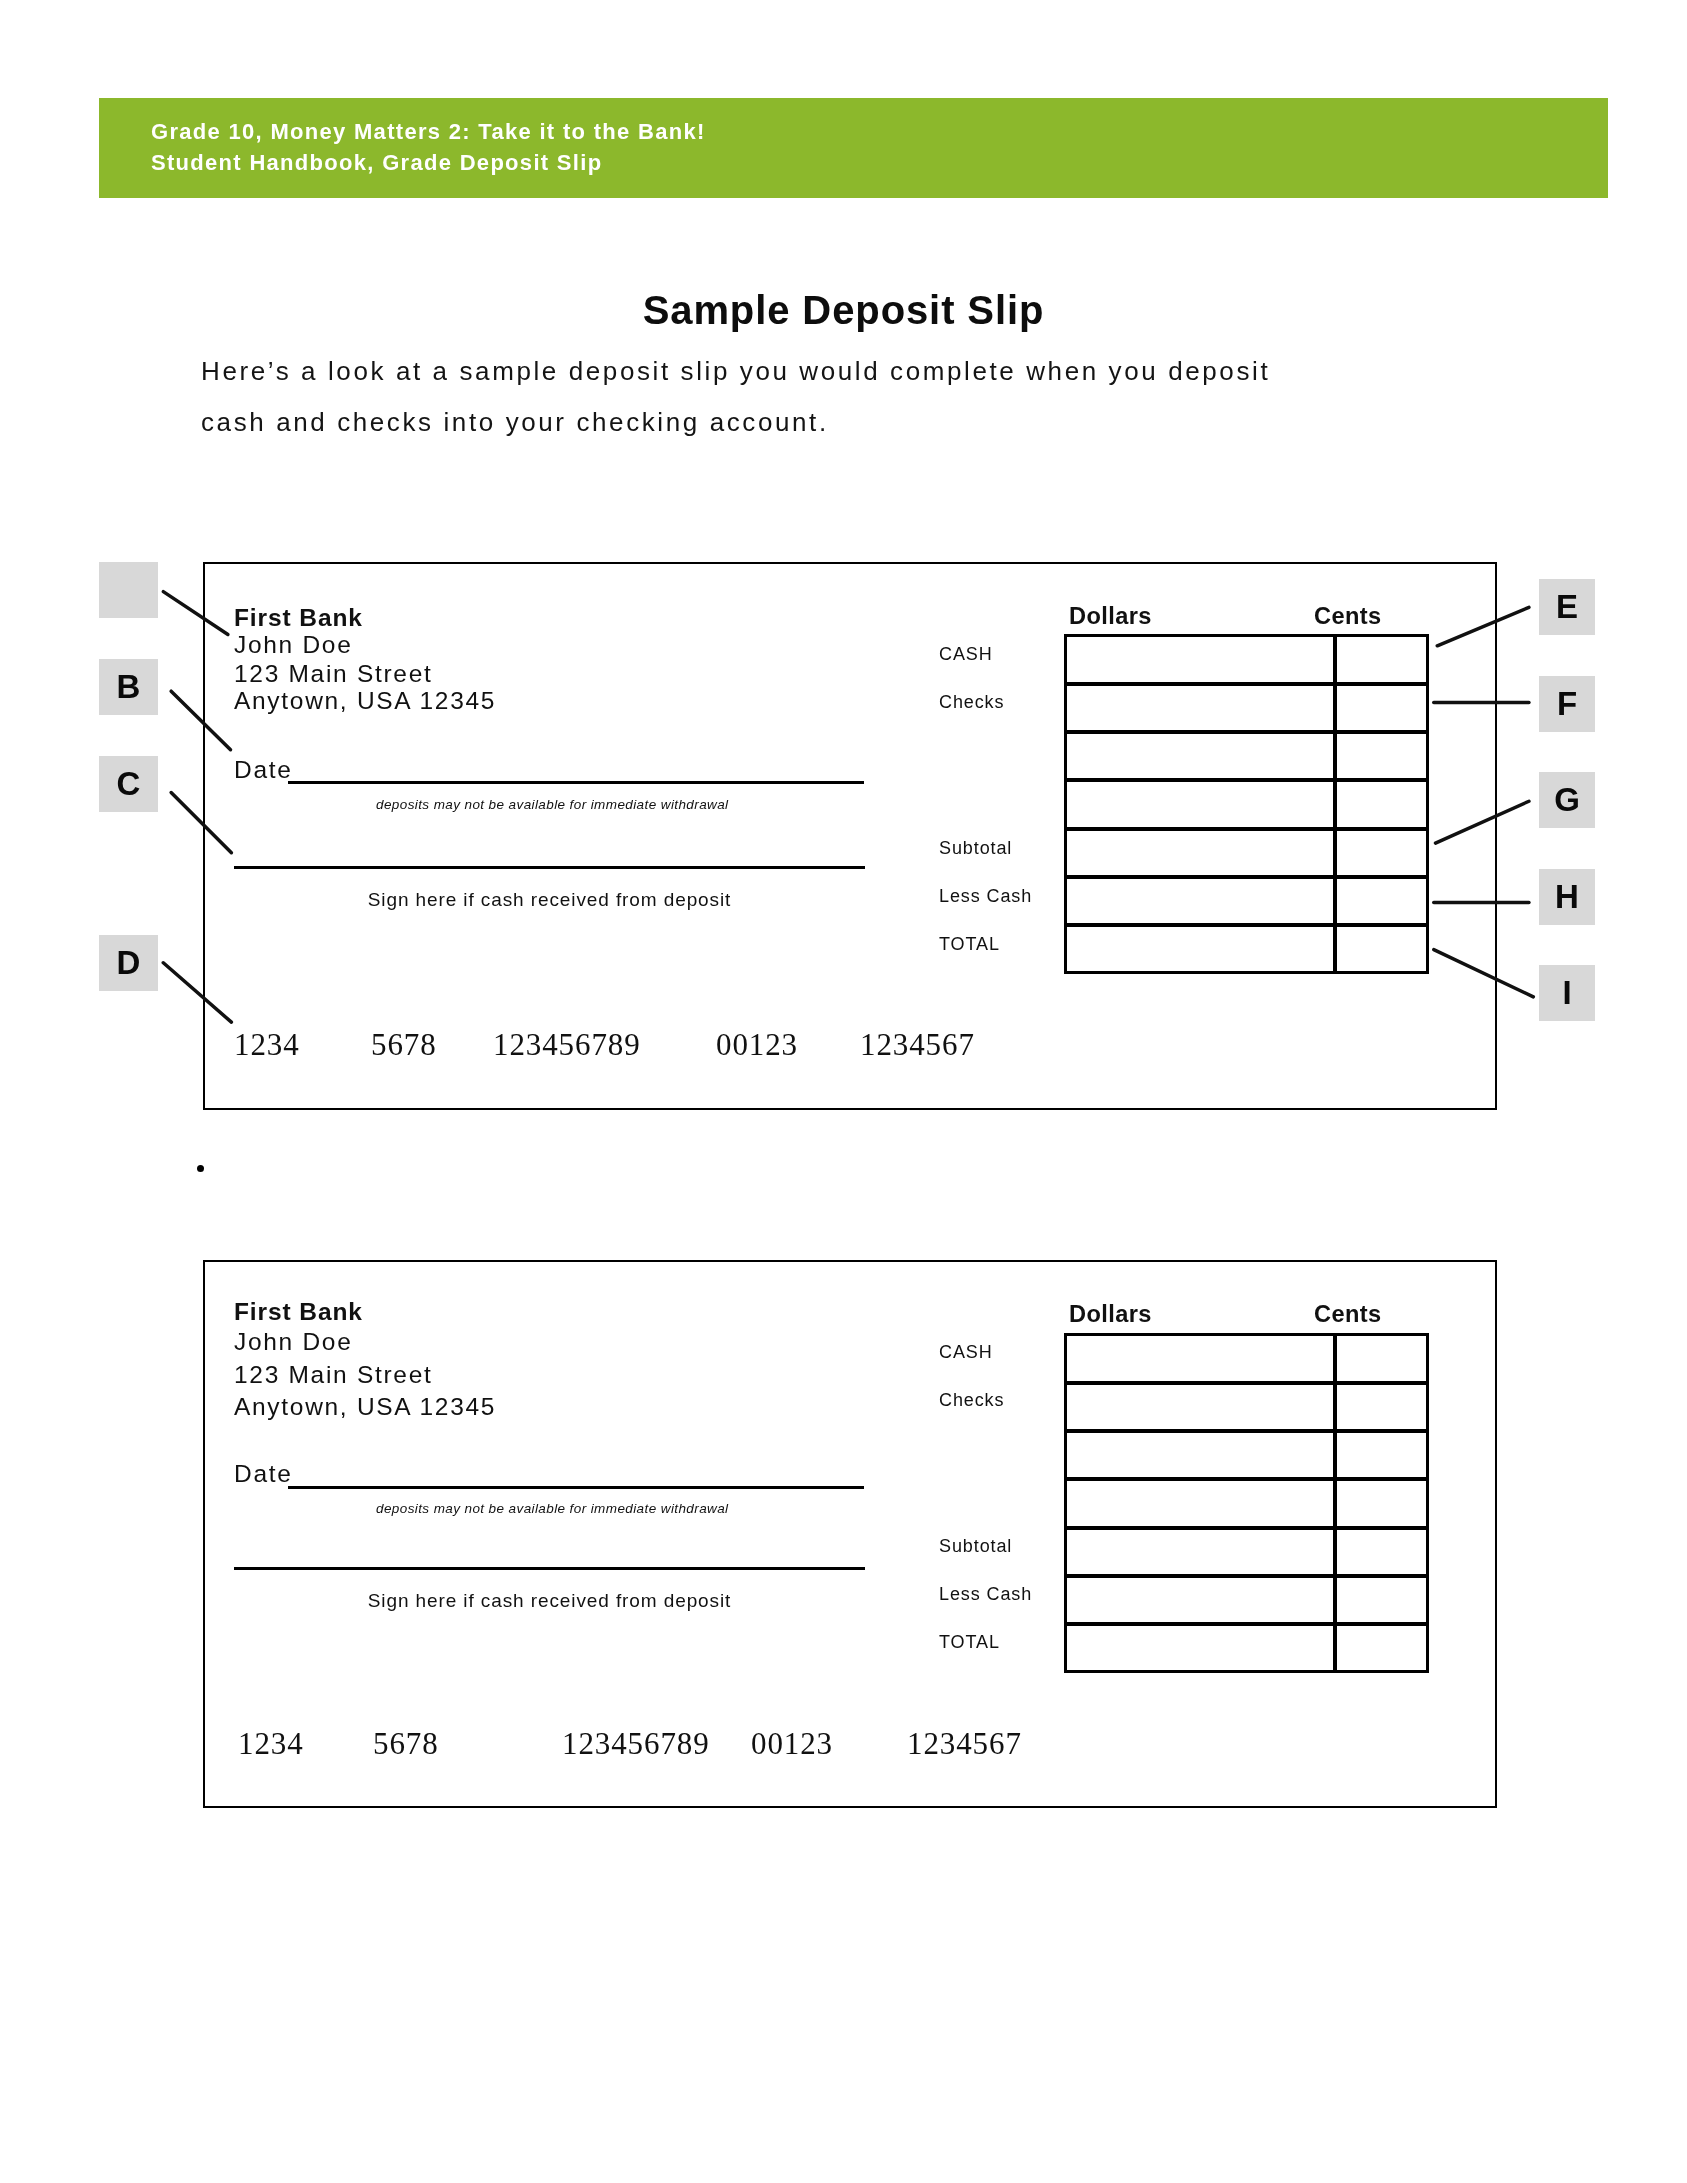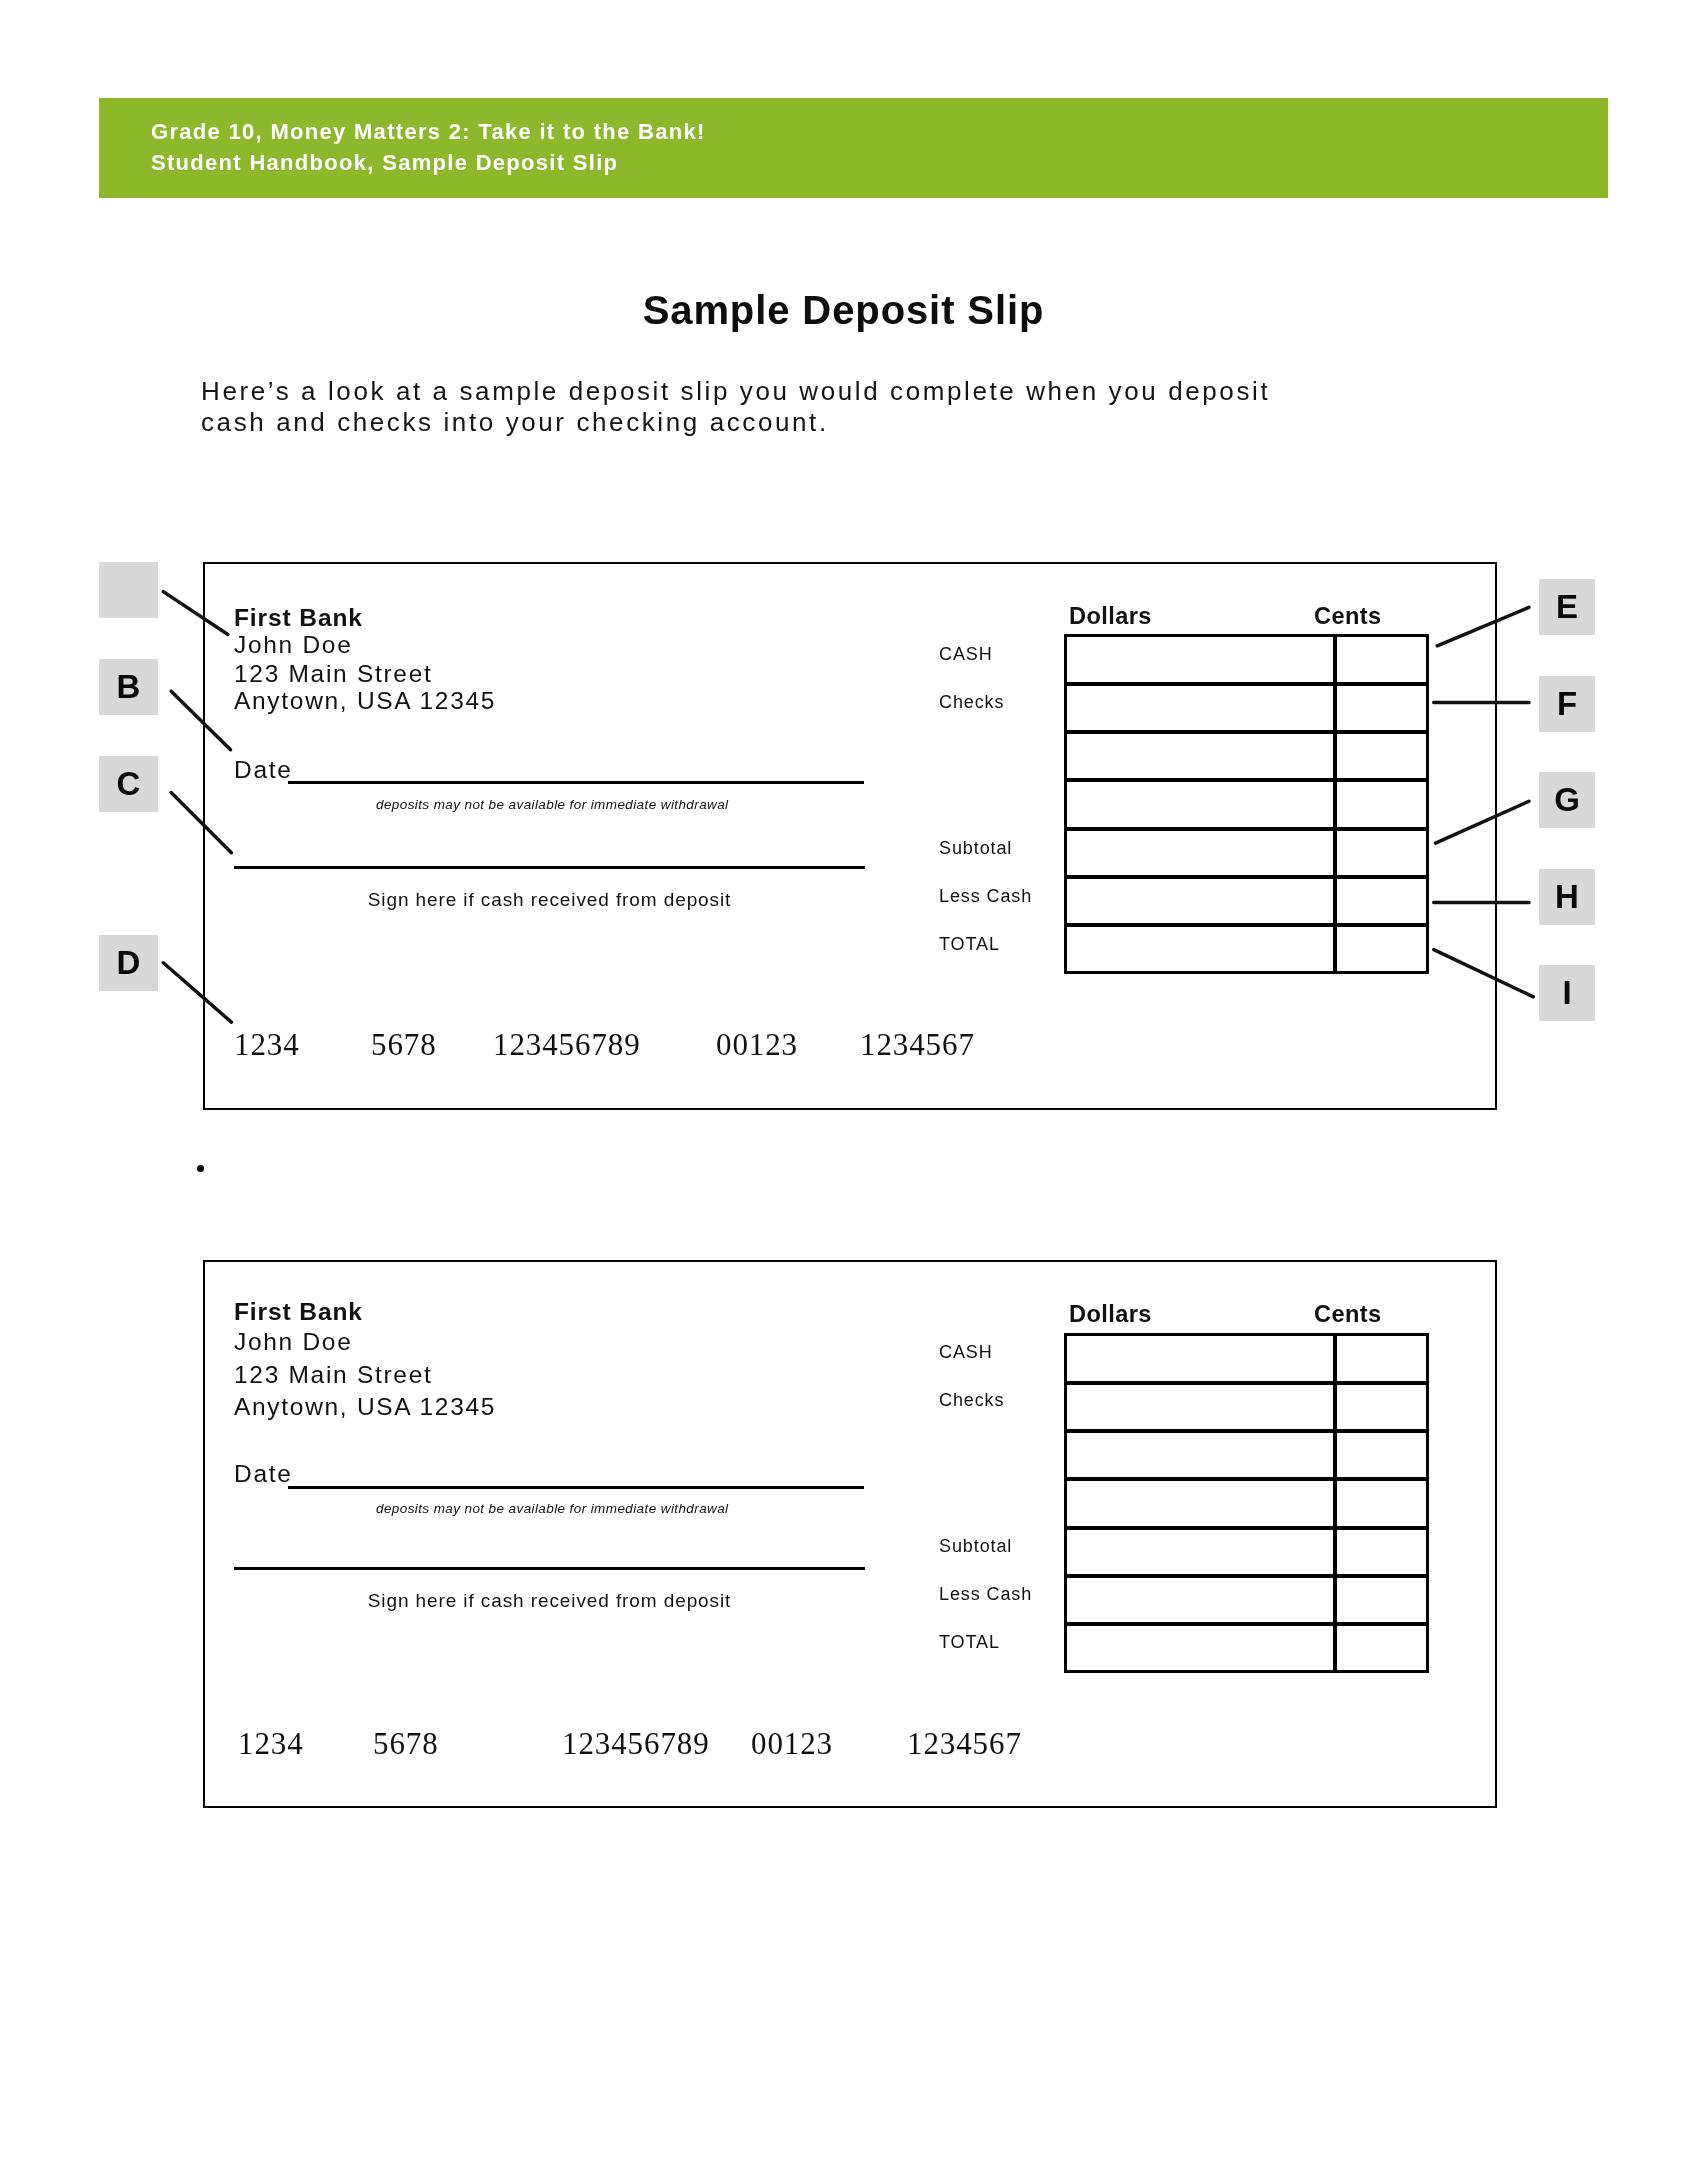--- a/index.html
+++ b/index.html
@@ -32,26 +32,26 @@
   .dot{width:7px;height:7px;border-radius:50%;background:#000;}
   svg.leaders{position:absolute;left:0;top:0;pointer-events:none;}
 </style>
 </head>
 <body>
 
 <div id="page">
 
   <div class="abs hbar" style="left:99px;top:98px;width:1509px;height:100px;">
     <div class="abs hline" style="left:52px;top:21px;">Grade 10, Money Matters 2: Take it to the Bank!</div>
-    <div class="abs hline" style="left:52px;top:52px;">Student Handbook, Sample Deposit Slip</div>
+    <div class="abs hline" style="left:52px;top:52px;">Student Handbook, Grade Deposit Slip</div>
   </div>
 
   <div class="abs title" style="left:0;top:288px;">Sample Deposit Slip</div>
 
-  <div class="abs intro" style="left:201px;top:376px;">Here’s a look at a sample deposit slip you would complete when you deposit</div>
+  <div class="abs intro" style="left:201px;top:356px;">Here’s a look at a sample deposit slip you would complete when you deposit</div>
   <div class="abs intro" style="left:201px;top:407px;">cash and checks into your checking account.</div>
 
   <div class="abs slip" style="left:203px;top:562px;width:1290px;height:544px;"></div>
 
   <div class="abs bank" style="left:234px;top:604px;">First Bank</div>
   <div class="abs sliptxt" style="left:234px;top:631px;">John Doe</div>
   <div class="abs sliptxt" style="left:234px;top:660px;">123 Main Street</div>
   <div class="abs sliptxt" style="left:234px;top:687px;">Anytown, USA 12345</div>
 
   <div class="abs sliptxt" style="left:234px;top:756px;">Date</div>

